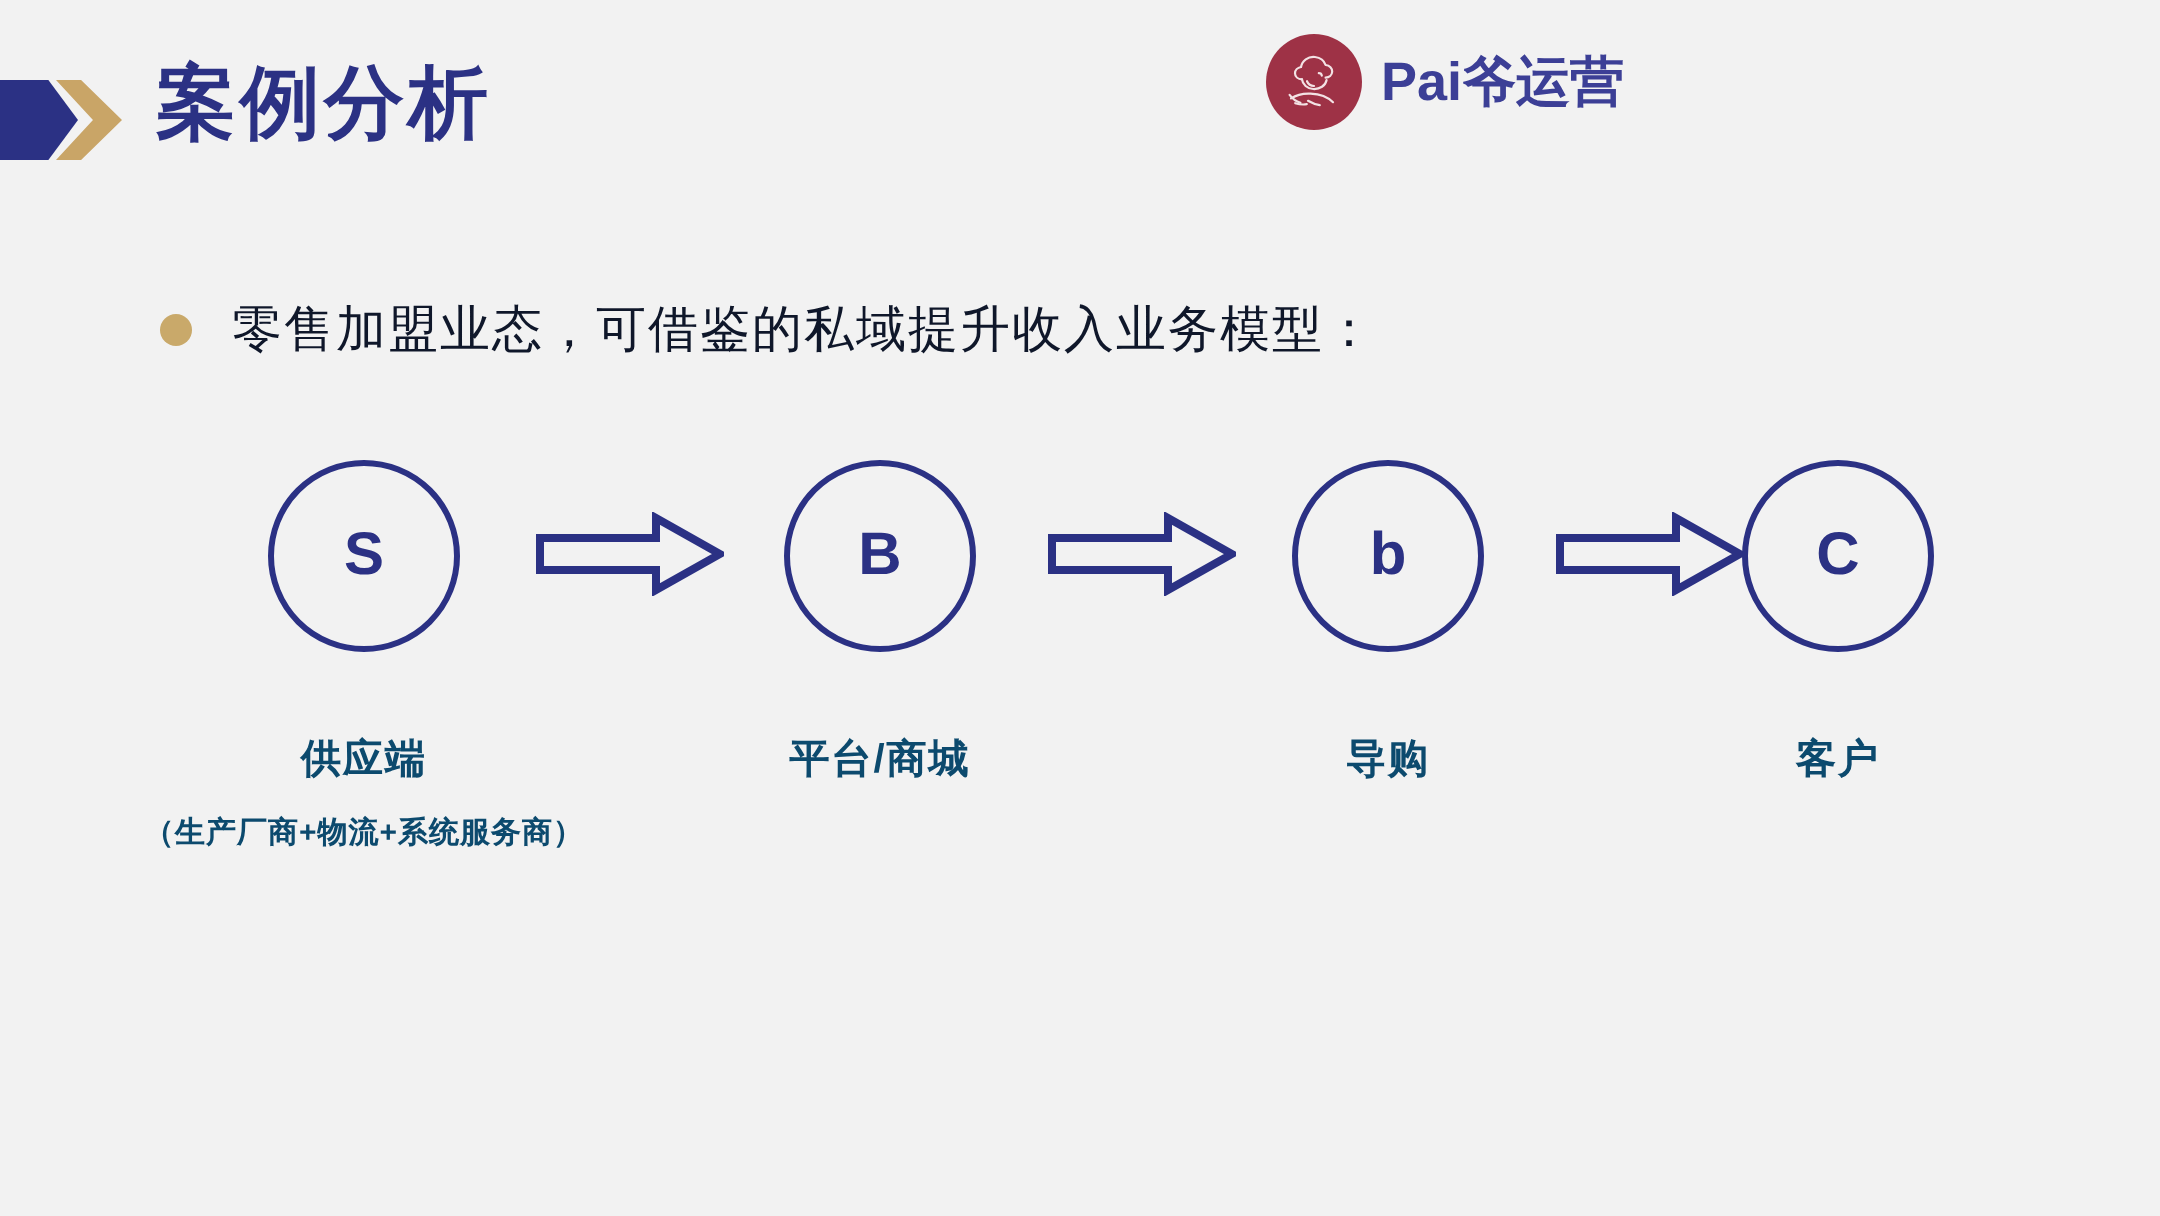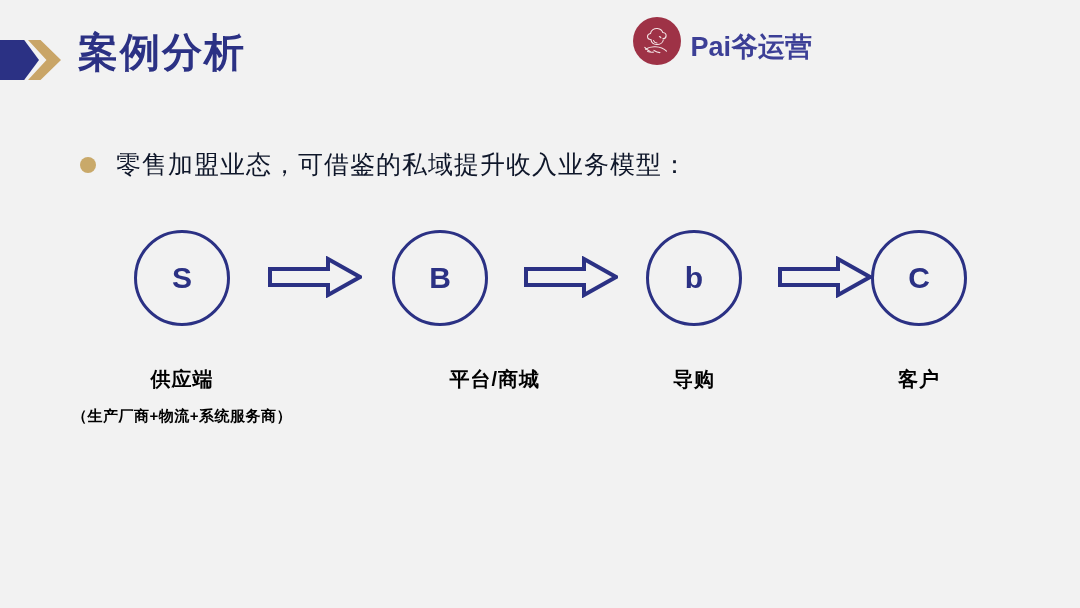--- a/index.html
+++ b/index.html
@@ -58,21 +58,21 @@
     line-height: 1.2;
     white-space: nowrap;
   }
 
   
   .brand {
     position: absolute;
     right: 42px;
     top: 17px;
     display: flex;
-    align-items: flex-end;
+    align-items: center;
     gap: 9px;
   }
   .brand-badge {
     width: 48px;
     height: 48px;
     border-radius: 50%;
     background: #9e3246;
     position: relative;
     flex: 0 0 auto;
     overflow: hidden;
@@ -142,21 +142,21 @@
     position: absolute;
     top: 28px;
     width: 94px;
     height: 42px;
   }
 
   
   .caption {
     position: absolute;
     text-align: center;
-    color: #000000;
+    color: #0c4a6e;
   }
   .caption-main {
     font-size: 20px;
     font-weight: 700;
     white-space: nowrap;
     letter-spacing: 1px;
   }
   .caption-sub {
     font-size: 15px;
     font-weight: 700;
@@ -231,21 +231,21 @@
       <span class="node-letter">C</span>
     </div>
 
   </div>
 
   <div class="caption" style="left:22px; top:366px; width:320px;">
     <div class="caption-main">供应端</div>
     <div class="caption-sub">（生产厂商+物流+系统服务商）</div>
   </div>
 
-  <div class="caption" style="left:340px; top:366px; width:200px;text-align:right;">
+  <div class="caption" style="left:340px; top:366px; width:200px;">
     <div class="caption-main">平台/商城</div>
   </div>
 
   <div class="caption" style="left:594px; top:366px; width:200px;">
     <div class="caption-main">导购</div>
   </div>
 
   <div class="caption" style="left:819px; top:366px; width:200px;">
     <div class="caption-main">客户</div>
   </div>

